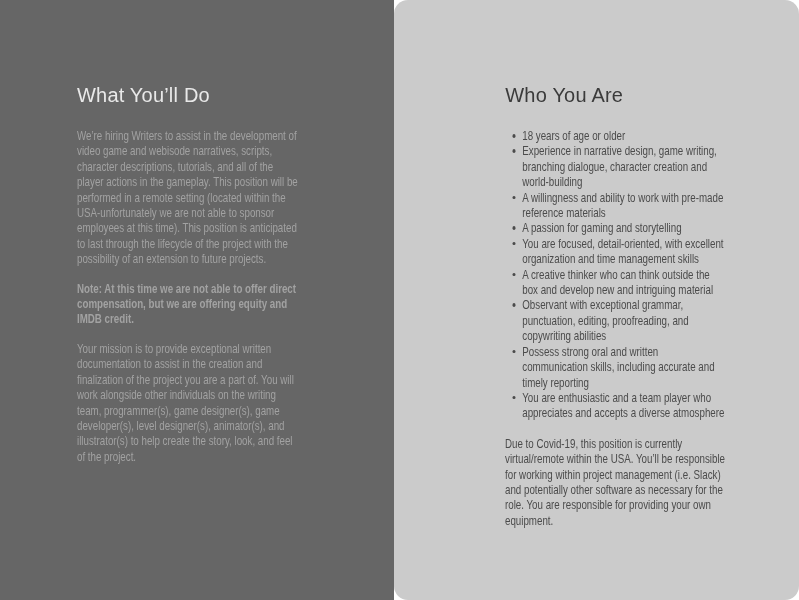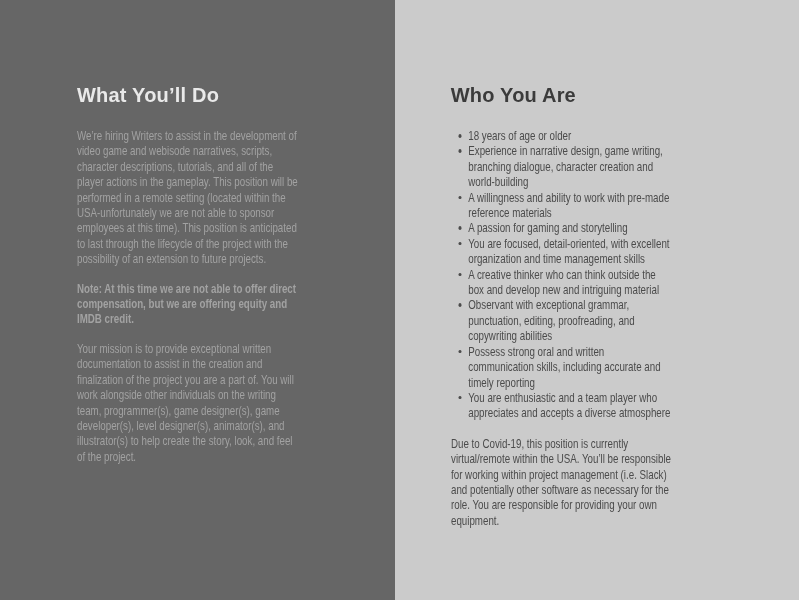--- a/index.html
+++ b/index.html
@@ -9,25 +9,26 @@
   }
   .page { display: flex; width: 799px; height: 600px; }
 
   .pane { box-sizing: border-box; height: 600px; }
   .pane-left {
     width: 400px; background: #666666;
     padding: 83px 30px 0 77px;
   }
   .pane-right {
     width: 410px; background: #cbcbcb;
-    padding: 83px 30px 0 56px;
+    padding: 83px 30px 0 111px;
+    border-radius: 14px;
   }
 
   h1 {
-    font-size: 20px; line-height: 24px; font-weight: bold;
+    font-size: 20px; line-height: 24px; font-weight: normal;
     margin: 0 0 21px 0; letter-spacing: 0.2px;
     white-space: nowrap;
   }
   .pane-left h1 { color: #e9e9e9; }
   .pane-right h1 { color: #3b3b3b; }
 
   
   .txt {
     font-size: 13px; line-height: 15.4px;
     white-space: pre-line;

